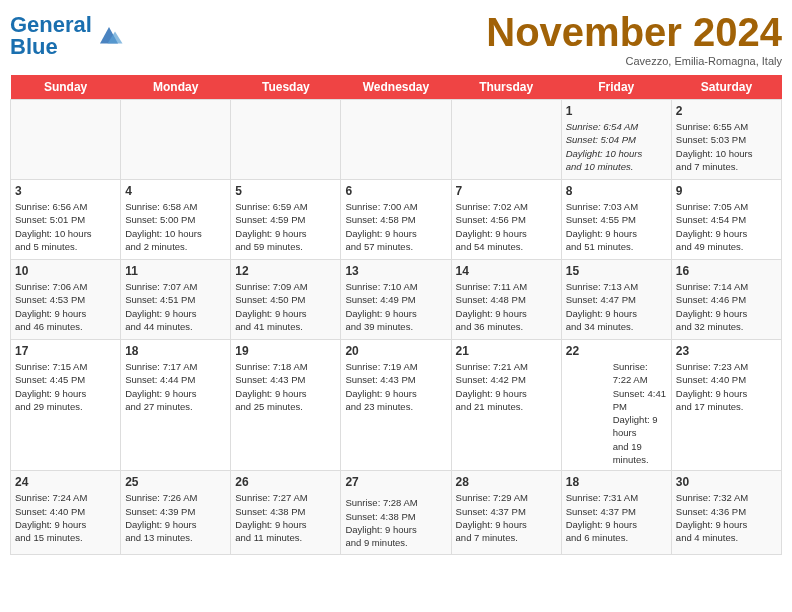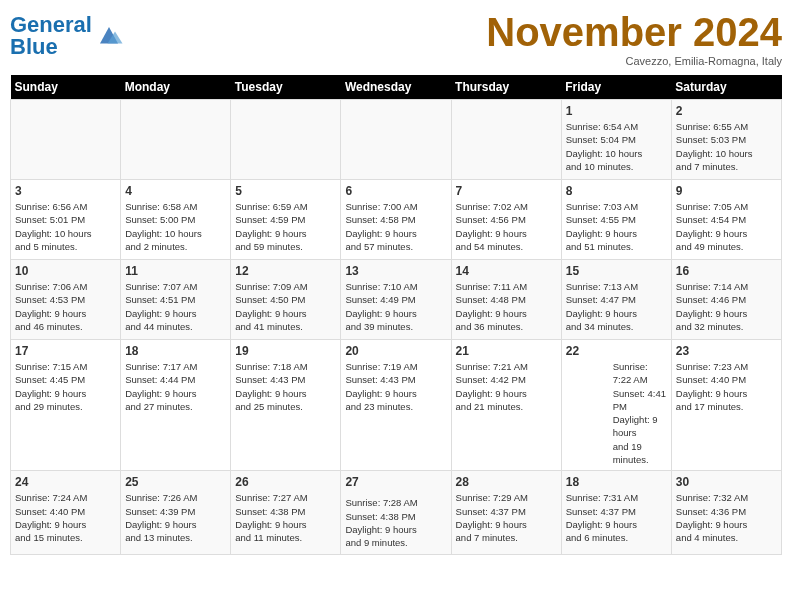--- a/index.html
+++ b/index.html
@@ -45,25 +45,25 @@
     }
     .location-title {
       font-size: 11px;
       color: #555;
     }
     table {
       width: 100%;
       border-collapse: collapse;
     }
     th {
-      background-color: #000000;
+      background-color: #ef4444;
       color: #fff;
       font-size: 12px;
       padding: 5px 4px;
-      text-align: left;
+      text-align: center;
       font-weight: bold;
     }
     td {
       vertical-align: top;
       padding: 4px;
       font-size: 10px;
       color: #333;
       border: 1px solid #ddd;
       height: 80px;
       width: calc(100%/7);
@@ -128,21 +128,21 @@
     </thead>
     <tbody id="calendar-body">
     <tr>
           <td class="empty-cell"></td>
           <td class="empty-cell"></td>
           <td class="empty-cell"></td>
           <td class="empty-cell"></td>
           <td class="empty-cell"></td>
           <td>
             <span class="day-num">1</span>
-            <div class="day-info" style="white-space: pre-line;">Sunrise: 6:54 AM
+            <div class="day-info" style="white-space: pre-line; font-style: italic;">Sunrise: 6:54 AM
 Sunset: 5:04 PM
 Daylight: 10 hours
 and 10 minutes.</div>
           </td>
           <td>
             <span class="day-num">2</span>
             <div class="day-info" style="white-space: pre-line;">Sunrise: 6:55 AM
 Sunset: 5:03 PM
 Daylight: 10 hours
 and 7 minutes.</div>

